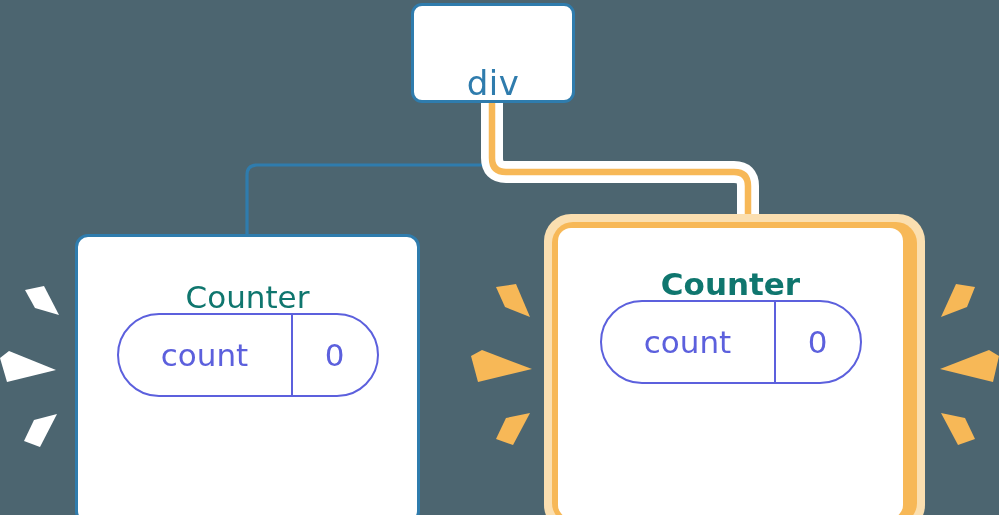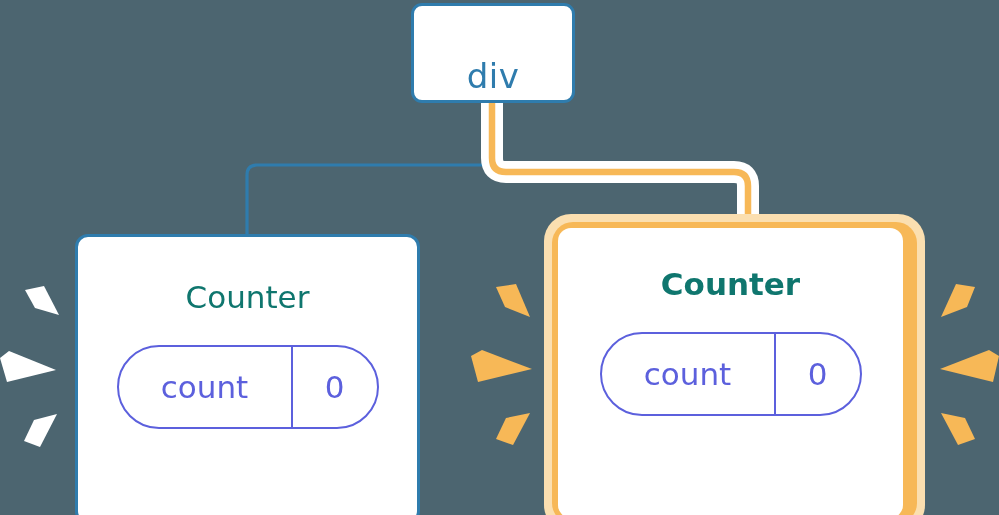--- a/index.html
+++ b/index.html
@@ -19,21 +19,21 @@
     background:#ffffff;
     box-sizing:border-box;
     display:flex;
     flex-direction:column;
     align-items:center;
   }
   #div-node{
     left:411px;top:3px;width:164px;height:100px;
     border:3px solid #2f7cad;
     border-radius:11px;
-    justify-content:center;
+    justify-content:flex-end;
   }
   #div-node .node-title{
     font-size:34px;color:#2f7cad;letter-spacing:.5px;line-height:1;
   }
 
   #counter-left{
     left:75px;top:234px;width:345px;height:290px;
     border:3px solid #2f7cad;
     border-radius:13px;
   }
@@ -66,21 +66,20 @@
     color:#0f766e;
     margin-top:45px;
     line-height:1;
     white-space:nowrap;
   }
   #counter-right .node-title{font-weight:bold;margin-top:41px;}
 
   
   .pill{
     position:relative;
-    margin-top:32px;
     height:84px;
     width:262px;
     border:2px solid #5c60dd;
     border-radius:42px;
     display:flex;
     align-items:stretch;
     background:#fff;
     box-sizing:border-box;
   }
   .pill .cell{

